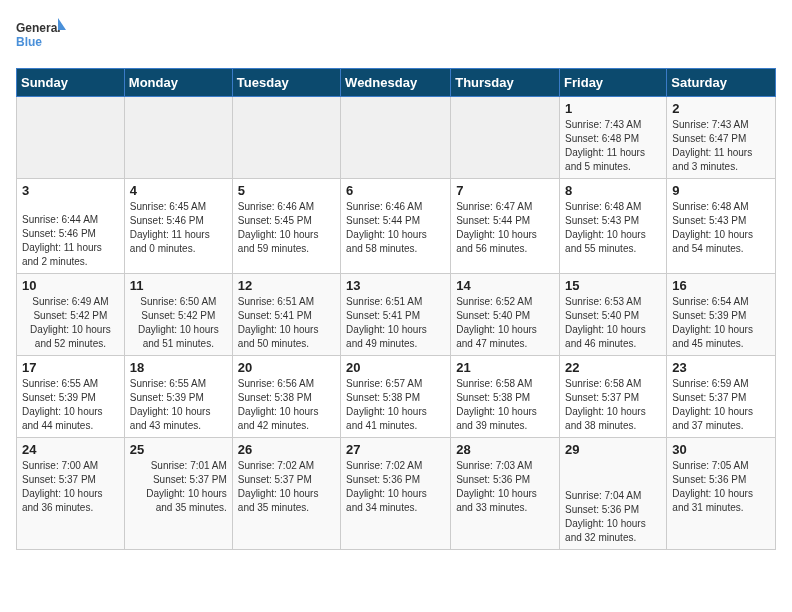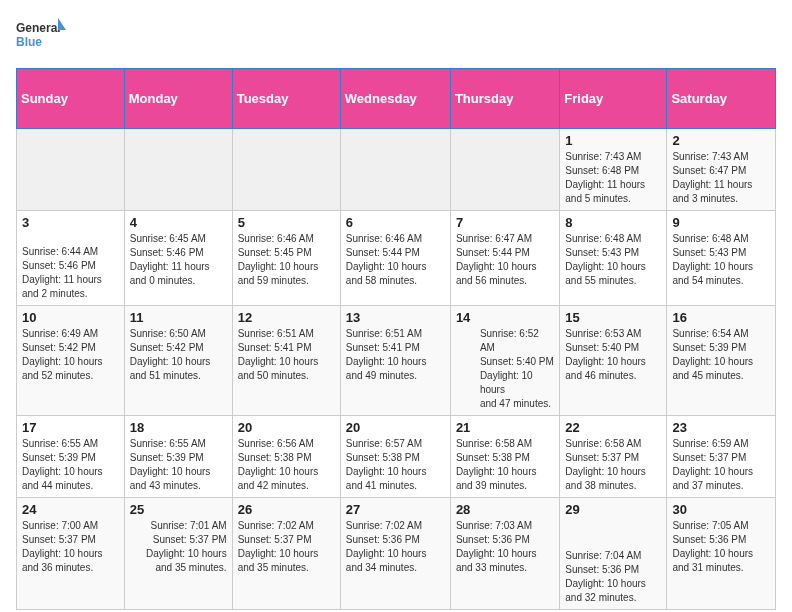--- a/index.html
+++ b/index.html
@@ -31,25 +31,25 @@
     }
     .location-title {
       font-size: 16px;
       color: #444;
     }
     table {
       width: 100%;
       border-collapse: collapse;
     }
     thead tr th {
-      background: #ec4899;
+      background: #0c4a6e;
       color: #fff;
       font-size: 13px;
       font-weight: bold;
-      padding: 22px 4px;
+      padding: 6px 4px;
       text-align: left;
       border: 1px solid #3a7bc8;
     }
     tbody tr td {
       border: 1px solid #ccc;
       vertical-align: top;
       padding: 4px 5px;
       width: 113px;
       min-height: 80px;
       font-size: 10.5px;
@@ -173,49 +173,49 @@
           <span class="day-num">9</span>
           <div class="day-info" style="white-space: pre-line;">Sunrise: 6:48 AM
 Sunset: 5:43 PM
 Daylight: 10 hours
 and 54 minutes.</div>
         </td>
       </tr>
       <tr>
         <td>
           <span class="day-num">10</span>
-          <div class="day-info" style="white-space: pre-line;">Sunrise: 6:49 AM
+          <div class="day-info" style="white-space: pre-line; text-align: center;">Sunrise: 6:49 AM
 Sunset: 5:42 PM
 Daylight: 10 hours
 and 52 minutes.</div>
         </td>
         <td>
           <span class="day-num">11</span>
-          <div class="day-info" style="white-space: pre-line;">Sunrise: 6:50 AM
+          <div class="day-info" style="white-space: pre-line; text-align: center;">Sunrise: 6:50 AM
 Sunset: 5:42 PM
 Daylight: 10 hours
 and 51 minutes.</div>
         </td>
         <td>
           <span class="day-num">12</span>
           <div class="day-info" style="white-space: pre-line;">Sunrise: 6:51 AM
 Sunset: 5:41 PM
 Daylight: 10 hours
 and 50 minutes.</div>
         </td>
         <td>
           <span class="day-num">13</span>
           <div class="day-info" style="white-space: pre-line;">Sunrise: 6:51 AM
 Sunset: 5:41 PM
 Daylight: 10 hours
 and 49 minutes.</div>
         </td>
         <td>
           <span class="day-num">14</span>
-          <div class="day-info" style="white-space: pre-line; margin-left: 24px;">Sunrise: 6:52 AM
+          <div class="day-info" style="white-space: pre-line;">Sunrise: 6:52 AM
 Sunset: 5:40 PM
 Daylight: 10 hours
 and 47 minutes.</div>
         </td>
         <td>
           <span class="day-num">15</span>
           <div class="day-info" style="white-space: pre-line;">Sunrise: 6:53 AM
 Sunset: 5:40 PM
 Daylight: 10 hours
 and 46 minutes.</div>

